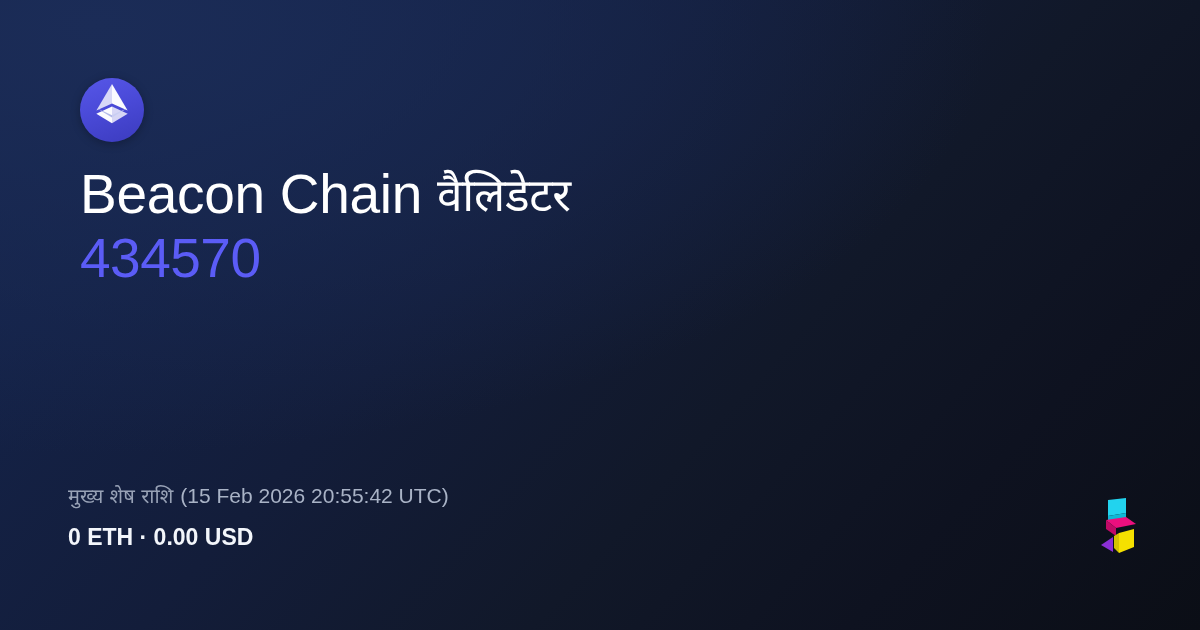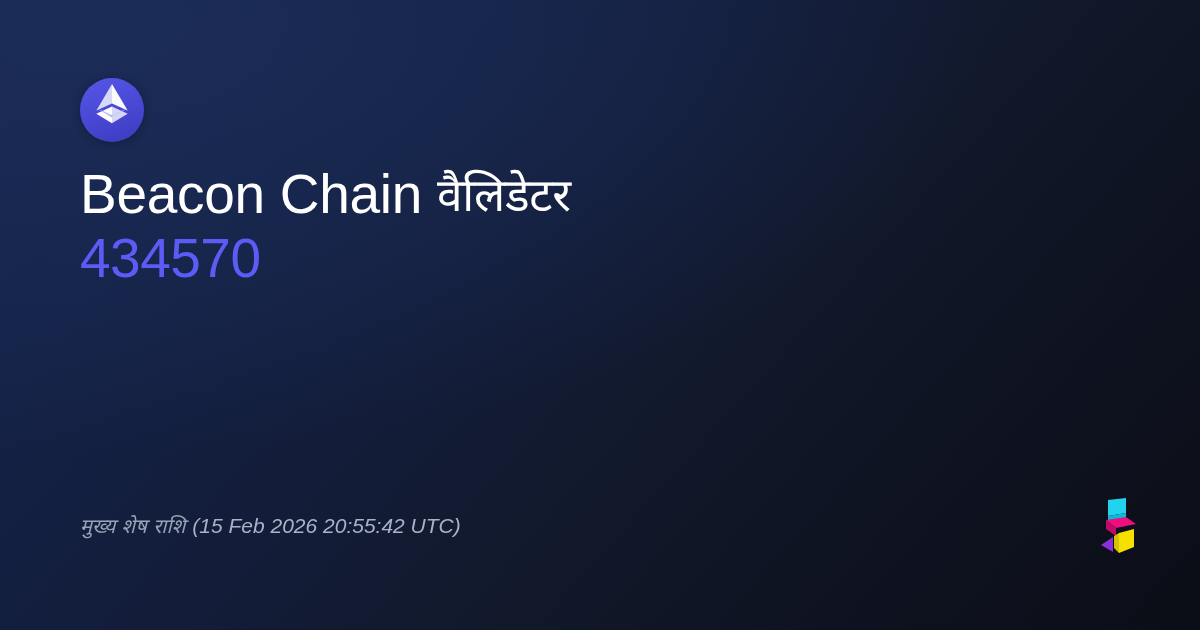--- a/index.html
+++ b/index.html
@@ -68,24 +68,23 @@
     font-size: 55px;
     line-height: 62px;
     font-weight: 400;
     color: #5b5cf6;
     letter-spacing: -0.5px;
   }
 
   
   .footer {
     position: absolute;
-    left: 80px;
+    left: 68px;
     bottom: 78px;
     right: 80px;
-    font-style: italic;
   }
 
   .balance-label {
     font-size: 21px;
     line-height: 28px;
     color: #98a2b6;
     font-weight: 400;
     margin-bottom: 12px;
     white-space: nowrap;
   }
@@ -136,20 +135,21 @@
 
     <div class="title-wrap">
       <div class="title-line"><span>Beacon Chain </span><span class="dev">वैलिडेटर</span></div>
       <div class="validator-index">434570</div>
     </div>
 
   </div>
 
   <div class="footer">
     <div class="balance-label"><span class="dev">मुख्य शेष राशि</span><span class="ts">(15 Feb 2026 20:55:42 UTC)</span></div>
+    <div class="balance-value">0 ETH · 0.00 USD</div>
   </div>
 
   <div class="brand-mark">
     <svg width="46" height="62" viewBox="0 0 46 62" aria-hidden="true">
 
       <path d="M12 4 L30 2 L30 17 L12 20 Z" fill="#22d3ee"></path>
       <path d="M12 20 L30 17 L30 24 L12 26 Z" fill="#0fb8d6"></path>
 
       <path d="M10 24 L30 21 L40 28 L20 32 Z" fill="#ec0f7e"></path>
       <path d="M10 24 L20 32 L20 40 L10 33 Z" fill="#c00a66"></path>

